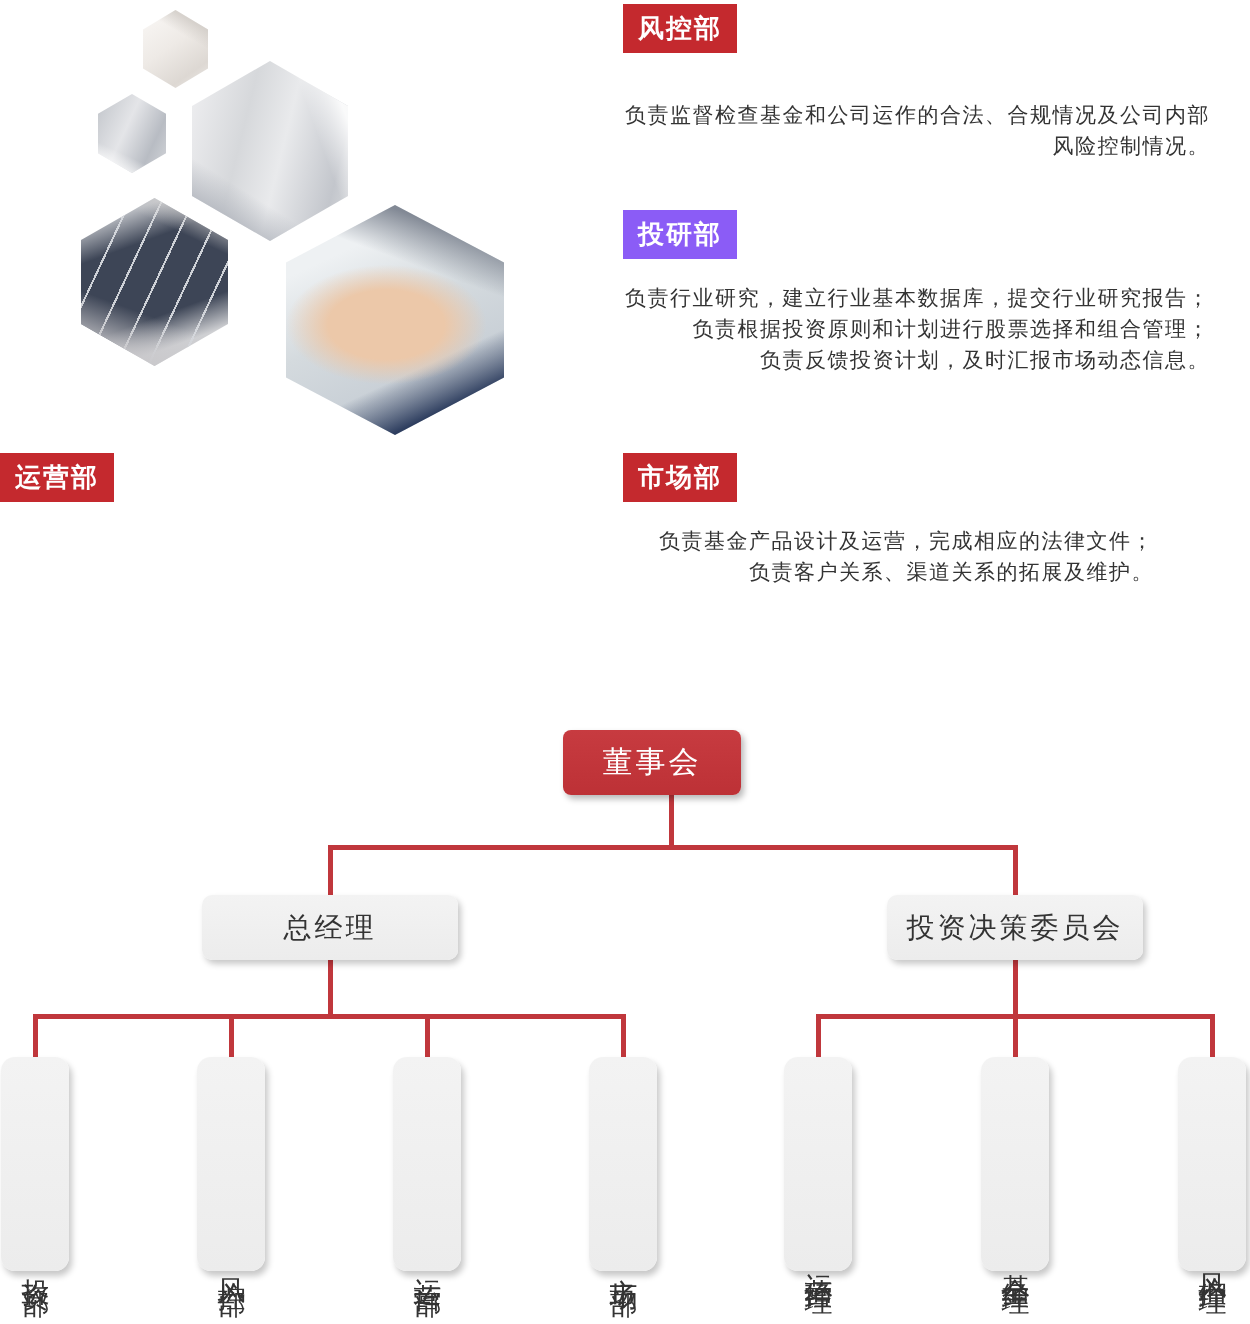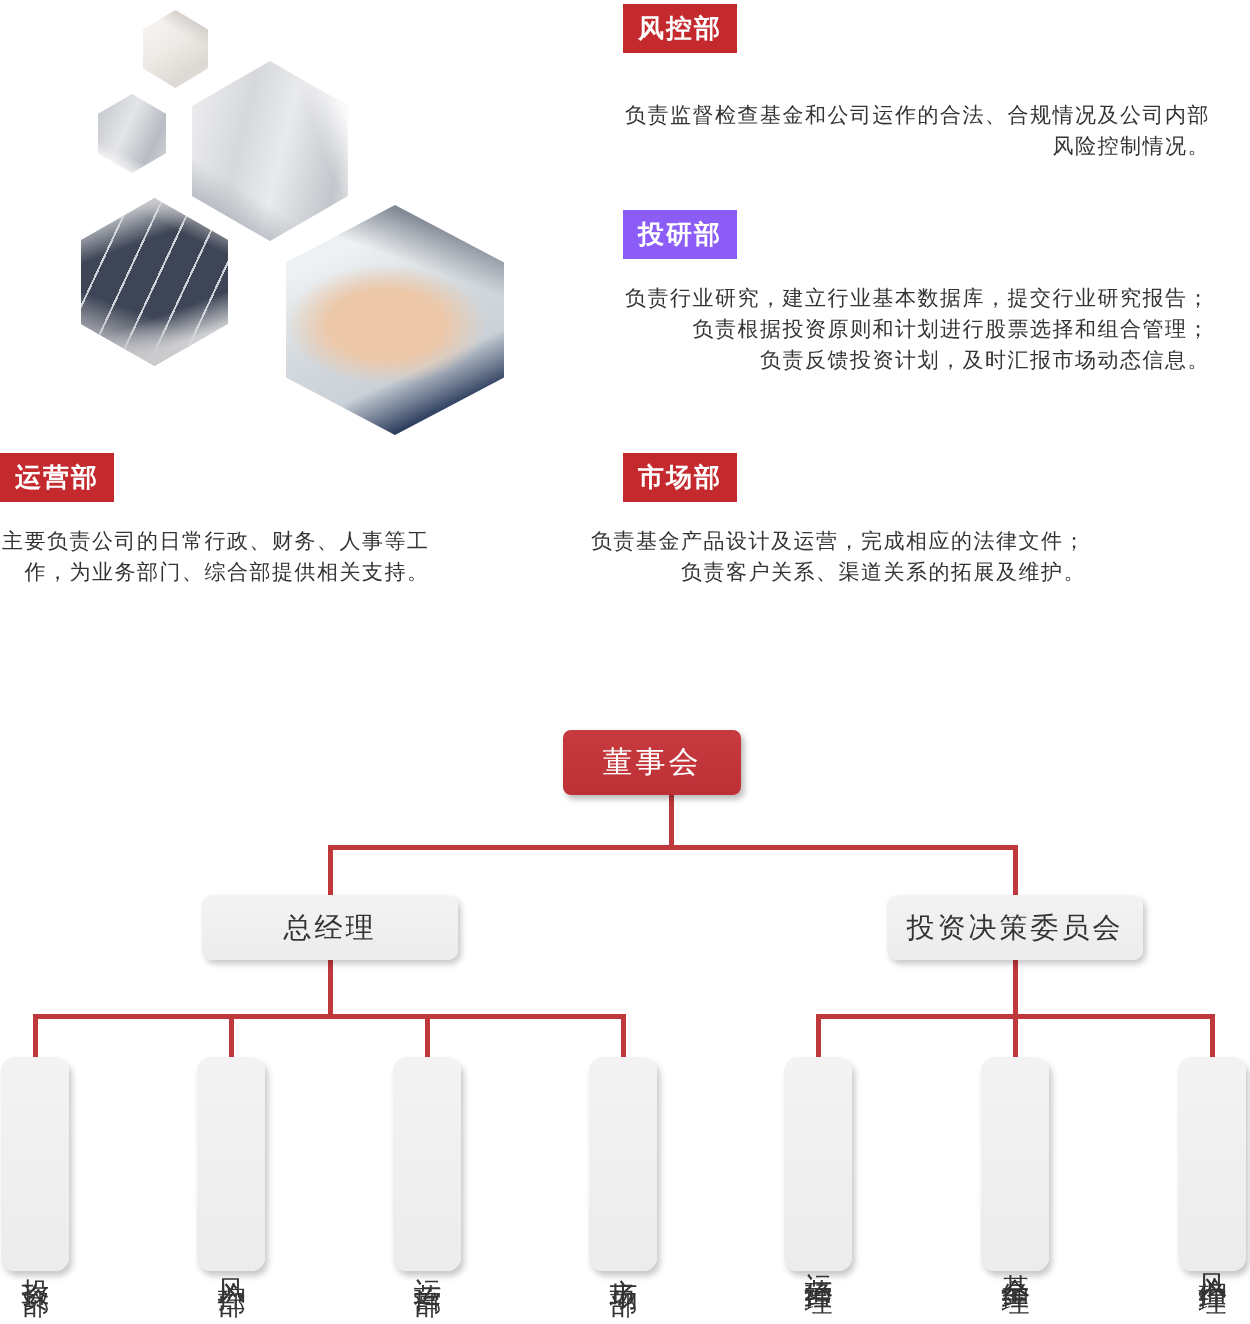--- a/index.html
+++ b/index.html
@@ -128,25 +128,23 @@
   <div class="badge" style="left:623px; top:4px; background:#c4292e; color:#fff;">风控部</div>
   <div class="para" style="left:625px; top:68px; color:#333;margin-top:31px;">负责监督检查基金和公司运作的合法、合规情况及公司内部
 风险控制情况。</div>
 
   <div class="badge" style="left:623px; top:210px; background:#8b5cf6; color:#fff;">投研部</div>
   <div class="para" style="left:625px; top:282px; color:#333;">负责行业研究，建立行业基本数据库，提交行业研究报告；
 负责根据投资原则和计划进行股票选择和组合管理；
 负责反馈投资计划，及时汇报市场动态信息。</div>
 
   <div class="badge" style="left:0px; top:453px; background:#c4292e; color:#fff;">运营部</div>
-  <div class="para" style="left:2px; top:525px; color:#333;">主要负责公司的日常行政、财务、人事等工
-作，为业务部门、综合部提供相关支持。</div>
 
   <div class="badge" style="left:623px; top:453px; background:#c4292e; color:#fff;">市场部</div>
-  <div class="para" style="left:591px; top:525px; color:#333;">负责基金产品设计及运营，完成相应的法律文件；
+  <div class="para" style="left:659px; top:525px; color:#333;">负责基金产品设计及运营，完成相应的法律文件；
 负责客户关系、渠道关系的拓展及维护。</div>
 
   <div class="org-line" style="left:668.5px; top:795px; width:5px; height:55px; background:#c0373c;"></div>
   <div class="org-line" style="left:327.5px; top:845px; width:690px; height:5px; background:#c0373c;"></div>
   <div class="org-line" style="left:327.5px; top:845px; width:5px; height:50px; background:#c0373c;"></div>
   <div class="org-line" style="left:1012.5px; top:845px; width:5px; height:50px; background:#c0373c;"></div>
 
   <div class="org-line" style="left:327.5px; top:960px; width:5px; height:59px; background:#c0373c;"></div>
   <div class="org-line" style="left:32.5px; top:1014px; width:593px; height:5px; background:#c0373c;"></div>
   <div class="org-line" style="left:32.5px; top:1014px; width:5px; height:43px; background:#c0373c;"></div>

